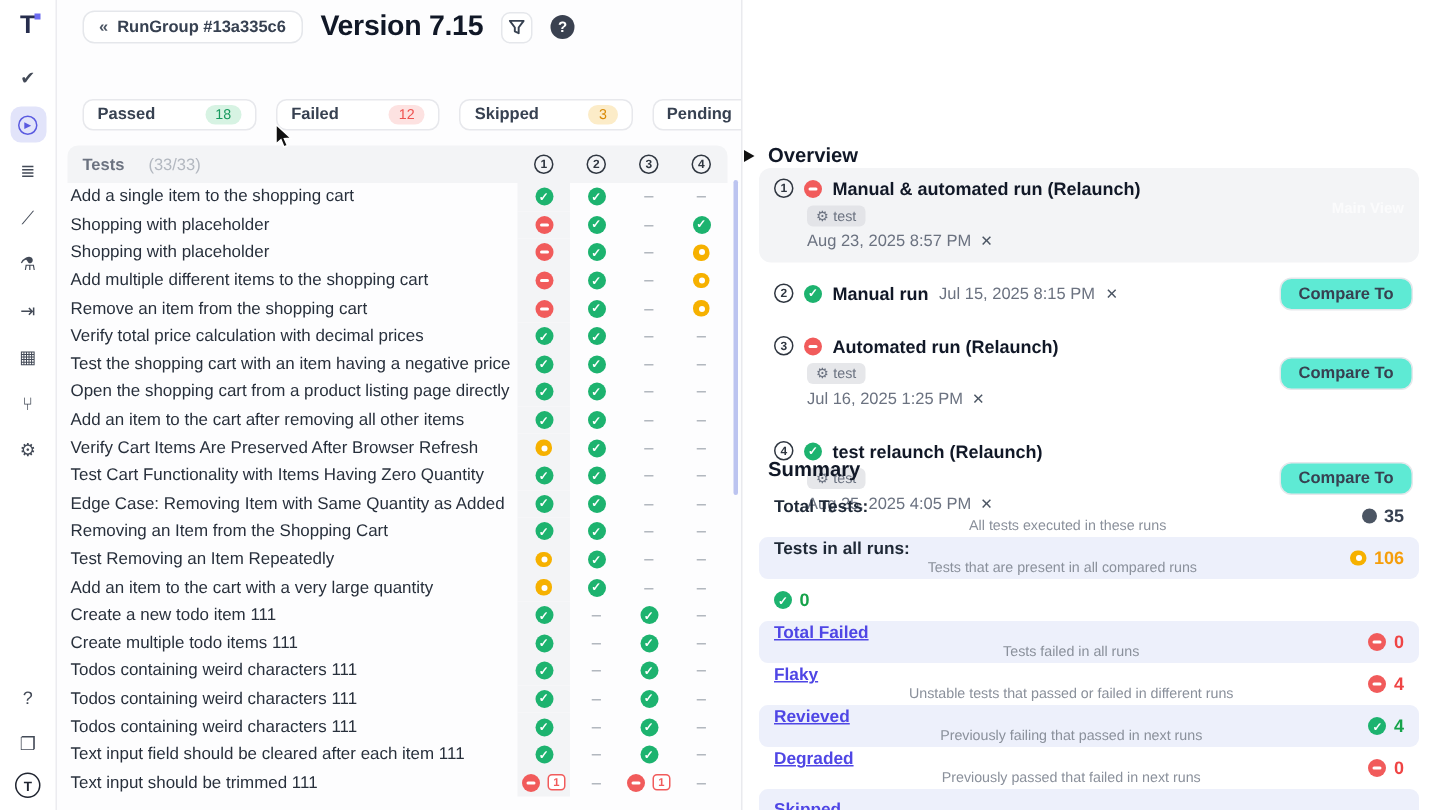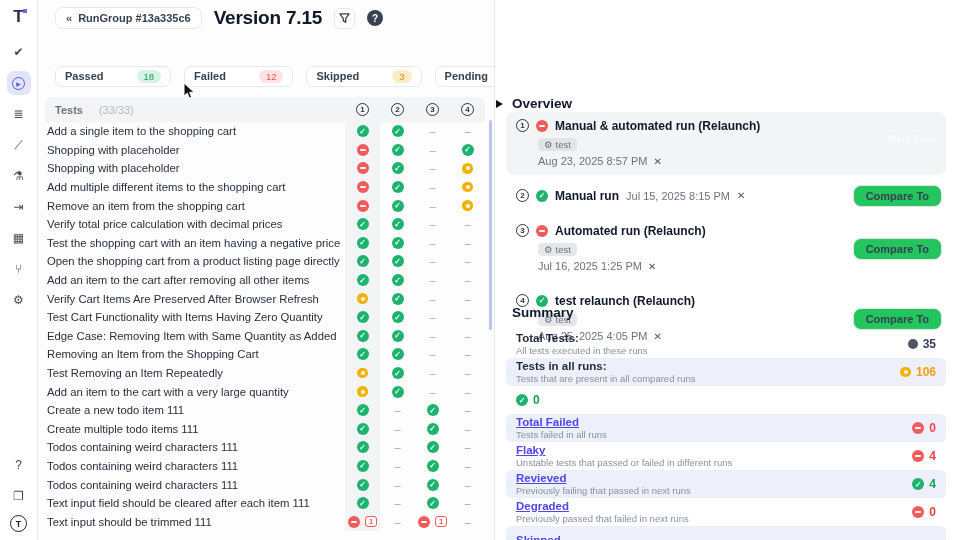--- a/index.html
+++ b/index.html
@@ -83,34 +83,34 @@
   .run.card { background:#f3f4f6; }
   .run-line1 { display:flex; align-items:center; gap:7px; height:17px; }
   .run-title { font-size:12px; font-weight:800; color:#111827; }
   .run-date { font-size:11px; color:#6b7280; }
   .run-x { color:#4b5563; font-size:10px; cursor:pointer; }
   .tag-chip { display:inline-flex; align-items:center; gap:3px; background:#e6e7ea; border-radius:4px;
     padding:1px 6px; font-size:9.5px; color:#6b7280; margin:2px 0 2px 22px; width:max-content; }
   .run.card .tag-chip { background:#e3e4e8; }
   .run-dateline { display:flex; align-items:center; gap:6px; margin-left:22px; height:16px; }
   .compare-btn { position:absolute; right:4px; top:50%; transform:translateY(-50%);
-    border:1px solid #e5e7eb; background:#22c55e; border-radius:8px; padding:4px 12px;
+    border:1px solid #e5e7eb; background:#5eead4; border-radius:8px; padding:4px 12px;
     font-size:11px; font-weight:600; color:#374151; cursor:pointer; white-space:nowrap; }
   .run.inline .compare-btn { top:50%; }
   .ghost-btn { position:absolute; right:10px; top:22px; color:rgba(255,255,255,.9); font-size:10px;
     font-weight:600; opacity:.75; }
 
   .sum-heading { position:absolute; left:17px; top:305px; font-size:13.5px; font-weight:800; color:#111827; }
   .summary { position:absolute; left:11px; top:330px; width:440px; }
   .sum-row { display:flex; align-items:center; height:28px; border-radius:6px; padding:0 10px; }
   .sum-row.alt { background:#edf0fb; }
   .sum-text { flex:1; min-width:0; }
   .sum-label { font-size:11.5px; font-weight:800; color:#1f2937; line-height:13px; }
   .sum-label.link { color:#4f46e5; text-decoration:underline; cursor:pointer; }
-  .sum-desc { font-size:9.5px; color:#8a909b; line-height:11px; }
+  .sum-desc { font-size:9.5px; color:#8a909b; line-height:11px;text-align:center; }
   .sum-val { display:flex; align-items:center; gap:5px; font-size:12px; font-weight:700; }
 
   .cursor { position:absolute; left:183px; top:82px; z-index:50; pointer-events:none; }
 </style>
 </head>
 <body>
 
 <div class="stage">
 
   <div class="sidebar">

